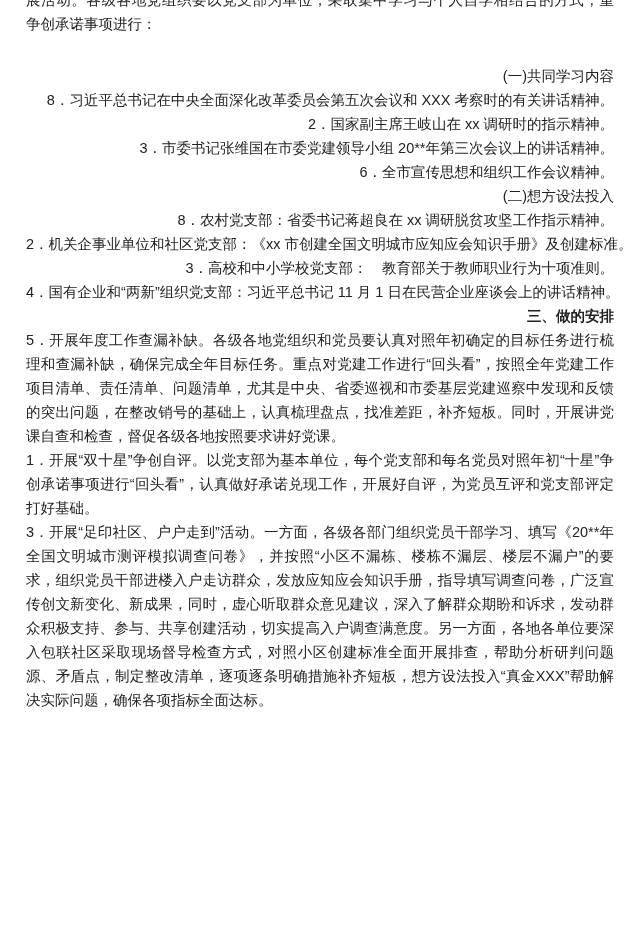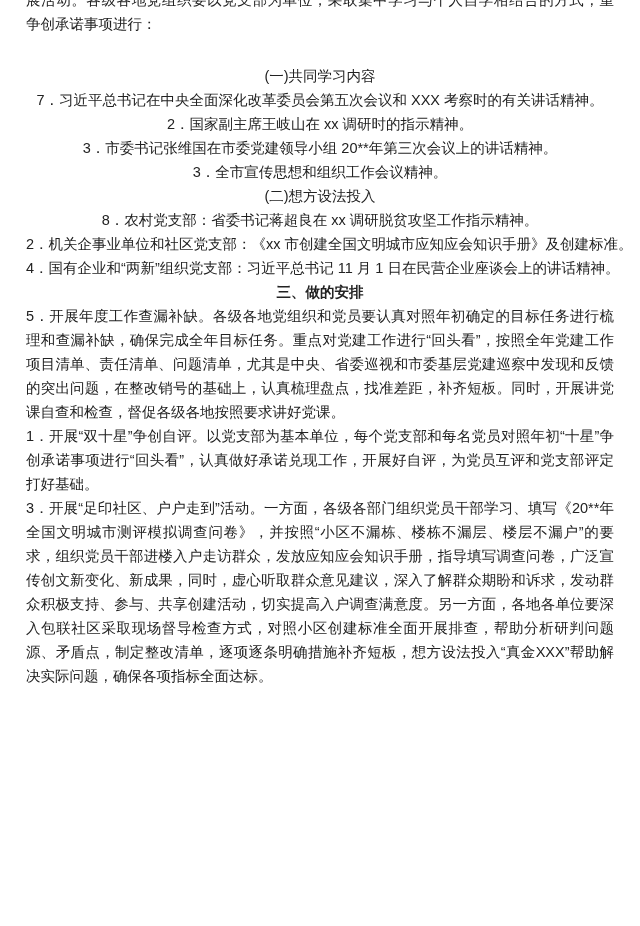--- a/index.html
+++ b/index.html
@@ -19,21 +19,21 @@
     color: #222222;
     font-size: 14.5px;
     line-height: 24px;
     text-align: justify;
   }
   .doc p {
     margin: 0;
   }
   p.oneline {
     white-space: nowrap;
-    text-align: center;
+    text-align: right;
   }
   p.fill {
     text-align-last: justify;
   }
   p.gap-top {
     margin-top: 28px;
   }
   p.bold {
     font-weight: bold;
     font-family: Liberation Serif, serif;
@@ -41,28 +41,29 @@
 </style>
 </head>
 <body>
 
 <div class="doc">
 
   <p class="fill">展活动。各级各地党组织要以党支部为单位，采取集中学习与个人自学相结合的方式，重</p>
   <p>争创承诺事项进行：</p>
 
   <p class="oneline gap-top">(一)共同学习内容</p>
-  <p class="oneline">7．习近平总书记在中央全面深化改革委员会第五次会议和 XXX 考察时的有关讲话精神。</p>
+  <p class="oneline">8．习近平总书记在中央全面深化改革委员会第五次会议和 XXX 考察时的有关讲话精神。</p>
   <p class="oneline">2．国家副主席王岐山在 xx 调研时的指示精神。</p>
   <p class="oneline">3．市委书记张维国在市委党建领导小组 20**年第三次会议上的讲话精神。</p>
-  <p class="oneline">3．全市宣传思想和组织工作会议精神。</p>
+  <p class="oneline">6．全市宣传思想和组织工作会议精神。</p>
 
   <p class="oneline">(二)想方设法投入</p>
   <p class="oneline">8．农村党支部：省委书记蒋超良在 xx 调研脱贫攻坚工作指示精神。</p>
   <p class="oneline">2．机关企事业单位和社区党支部：《xx 市创建全国文明城市应知应会知识手册》及创建标准。</p>
+  <p class="oneline">3．高校和中小学校党支部：　教育部关于教师职业行为十项准则。</p>
   <p class="oneline">4．国有企业和“两新”组织党支部：习近平总书记 11 月 1 日在民营企业座谈会上的讲话精神。</p>
 
   <p class="oneline bold">三、做的安排</p>
   <p>5．开展年度工作查漏补缺。各级各地党组织和党员要认真对照年初确定的目标任务进行梳理和查漏补缺，确保完成全年目标任务。重点对党建工作进行“回头看”，按照全年党建工作项目清单、责任清单、问题清单，尤其是中央、省委巡视和市委基层党建巡察中发现和反馈的突出问题，在整改销号的基础上，认真梳理盘点，找准差距，补齐短板。同时，开展讲党课自查和检查，督促各级各地按照要求讲好党课。</p>
   <p>1．开展“双十星”争创自评。以党支部为基本单位，每个党支部和每名党员对照年初“十星”争创承诺事项进行“回头看”，认真做好承诺兑现工作，开展好自评，为党员互评和党支部评定打好基础。</p>
   <p>3．开展“足印社区、户户走到”活动。一方面，各级各部门组织党员干部学习、填写《20**年全国文明城市测评模拟调查问卷》，并按照“小区不漏栋、楼栋不漏层、楼层不漏户”的要求，组织党员干部进楼入户走访群众，发放应知应会知识手册，指导填写调查问卷，广泛宣传创文新变化、新成果，同时，虚心听取群众意见建议，深入了解群众期盼和诉求，发动群众积极支持、参与、共享创建活动，切实提高入户调查满意度。另一方面，各地各单位要深入包联社区采取现场督导检查方式，对照小区创建标准全面开展排查，帮助分析研判问题源、矛盾点，制定整改清单，逐项逐条明确措施补齐短板，想方设法投入“真金XXX”帮助解决实际问题，确保各项指标全面达标。</p>
 
 
 </div>
 

